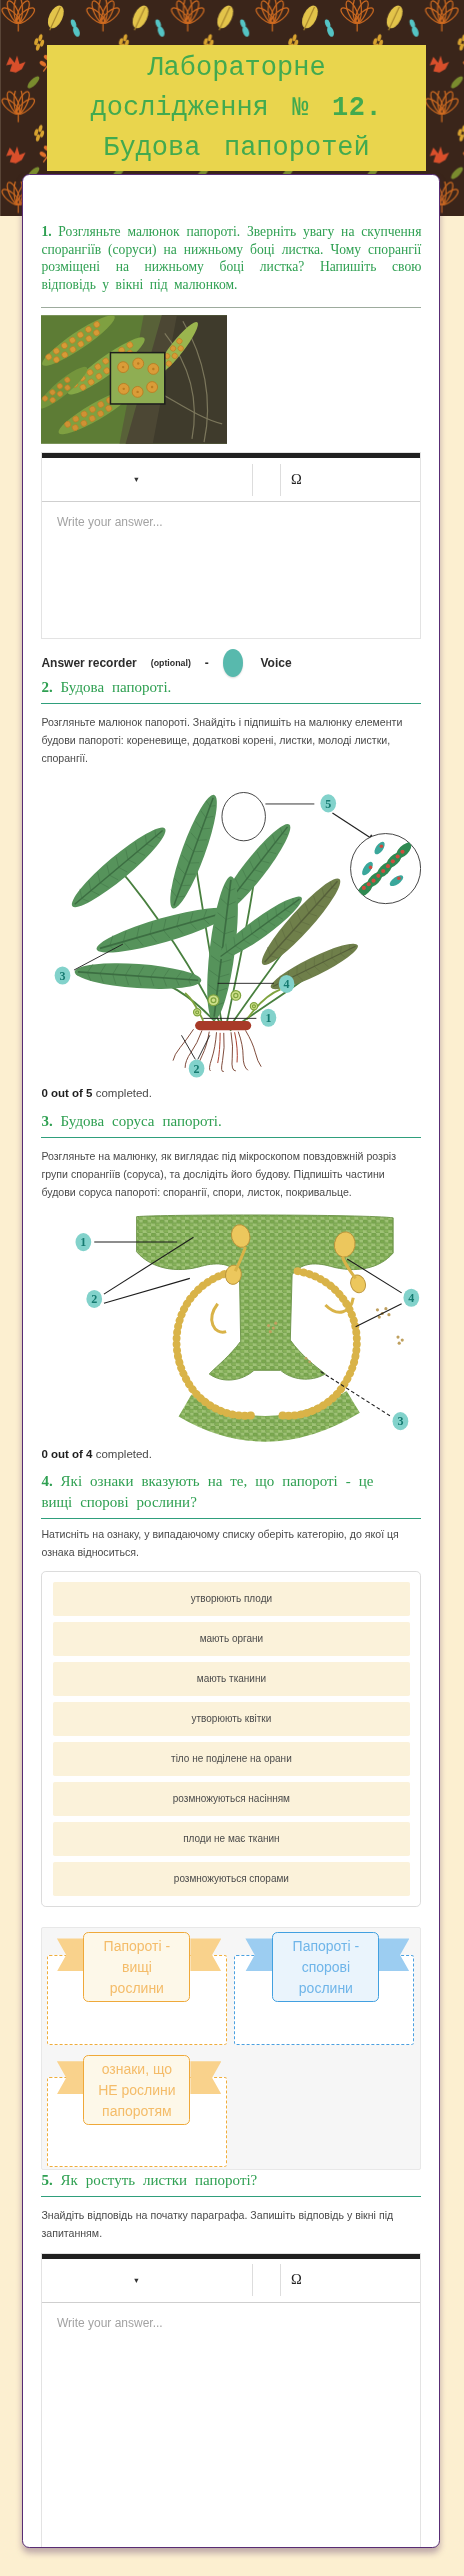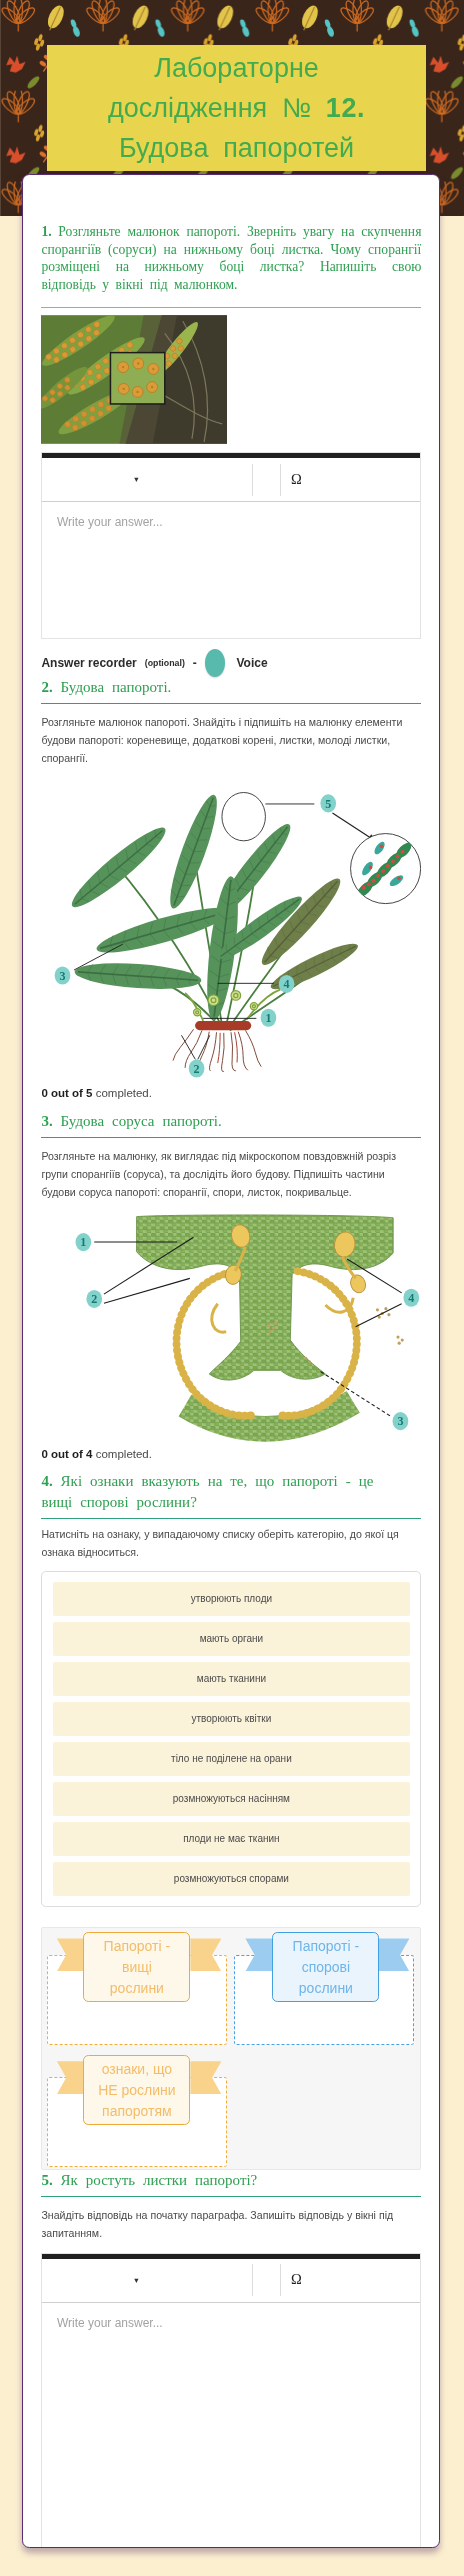--- a/index.html
+++ b/index.html
@@ -1,21 +1,21 @@
 <!DOCTYPE html>
 <html style="font-size:9.7px"><head>
 <meta charset="utf-8">
 <style>
   html,body{margin:0;padding:0;overflow:hidden;}
   body{width:465px;height:2576px;position:relative;background:#fcefd0;font-family:"Liberation Sans",sans-serif;}
 
   .leafband{position:absolute;top:0;left:0;width:465px;height:216px;z-index:1;}
   .titlebox{position:absolute;left:47px;top:45px;width:379px;height:126px;background:#e9d54d;
     display:flex;flex-direction:column;justify-content:center;align-items:center;z-index:2;}
-  .tline{font-family:Liberation Sans, sans-serif;font-size:27px;line-height:40px;color:#42aa4f;word-spacing:7.3px;white-space:nowrap;}
+  .tline{font-family:Liberation Mono, monospace;font-size:27px;line-height:40px;color:#42aa4f;word-spacing:7.3px;white-space:nowrap;}
   .tnum{font-weight:700;letter-spacing:0.6px;}
 
   .card{position:absolute;left:22.4px;top:174px;width:416px;height:2372px;background:#fff;
     border:1.8px solid #582c74;border-radius:7.3px;box-shadow:0 4.2px 6px rgba(74,36,94,.35);z-index:3;overflow:hidden;}
   .inner{padding:0 18px;position:relative;}
 
   .q-green{font-family:"Liberation Serif",serif;color:#2fa052;font-size:13.6px;line-height:17.5px;
     text-align:justify;word-spacing:3px;margin-top:48px;}
   .qnum{font-weight:700;}
   .divider-gray{border:none;border-top:0.9px solid #9dab9d;margin:4.8px 0 0 0;}
@@ -29,21 +29,21 @@
   .ecaret{position:absolute;left:83px;top:12px;width:22px;height:18px;border:none;background:transparent;
     font-size:8.5px;color:#333;cursor:pointer;}
   .ediv{position:absolute;top:5.4px;bottom:5.4px;width:0.6px;background:#ddd;}
   .eomega{position:absolute;left:242px;top:9.7px;width:24px;height:23px;border:none;background:transparent;
     font-size:14.5px;color:#222;font-family:"Liberation Serif",serif;cursor:pointer;}
   textarea.eanswer{display:block;width:100%;height:136px;border:none;resize:none;outline:none;
     padding:13.3px 14.5px;font-size:12px;color:#555;font-family:"Liberation Sans",sans-serif;box-sizing:border-box;background:#fff;}
   textarea.eanswer::placeholder{color:#a3a3a3;}
   .editor.tall textarea.eanswer{height:264px;}
 
-  .recorder{margin-top:10.3px;display:flex;align-items:center;gap:8px;}
+  .recorder{margin-top:10.3px;display:flex;align-items:center;gap:14px;}
   .rec-label{font-size:12px;font-weight:700;color:#2d2d2d;}
   .rec-opt{font-size:8.8px;font-weight:700;color:#2d2d2d;}
   .rec-dash{font-size:12px;font-weight:700;color:#2d2d2d;}
   .mic{width:20px;height:28px;border-radius:50%;background:#58b9ad;border:none;cursor:pointer;box-shadow:0 1.2px 1.8px rgba(0,0,0,.15);}
   .rec-voice{font-size:12px;font-weight:700;color:#2d2d2d;margin-left:3.6px;}
 
   h2.sec{margin:0;font-family:"Liberation Serif",serif;font-size:15px;line-height:20.6px;color:#2fa052;
     font-weight:400;word-spacing:4.2px;}
   h2.sec .qnum{font-weight:700;}
   .desc{font-size:10.6px;line-height:18px;color:#4a4a4a;margin-top:9px;}

